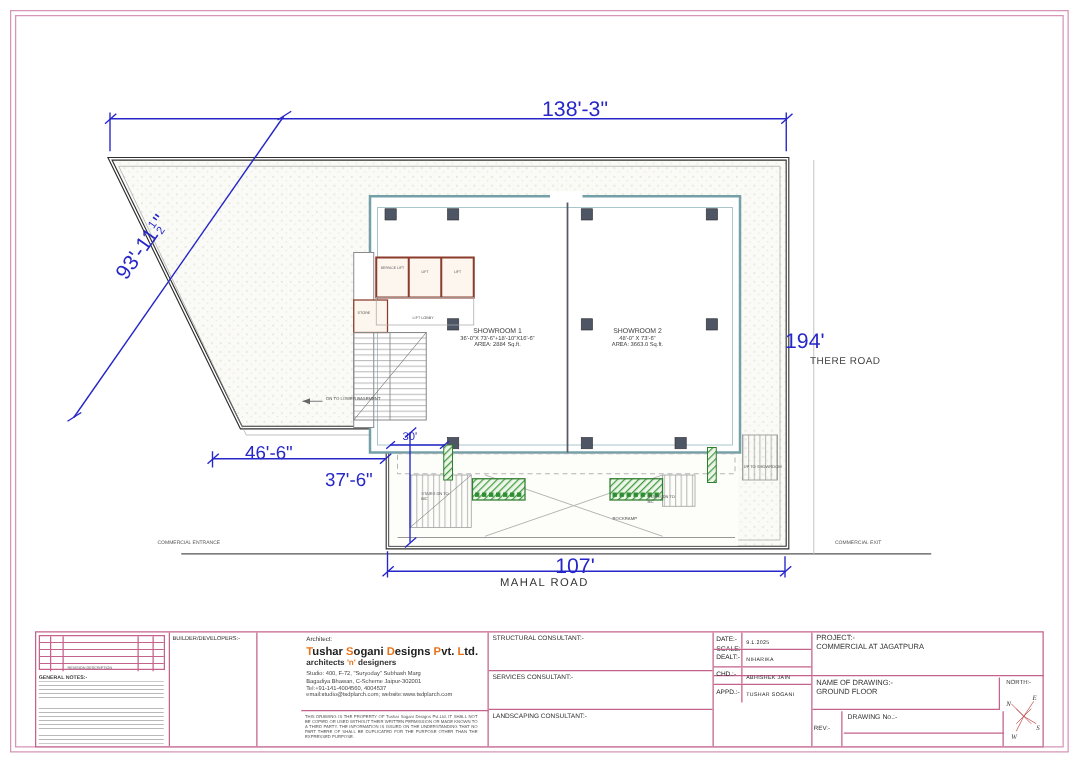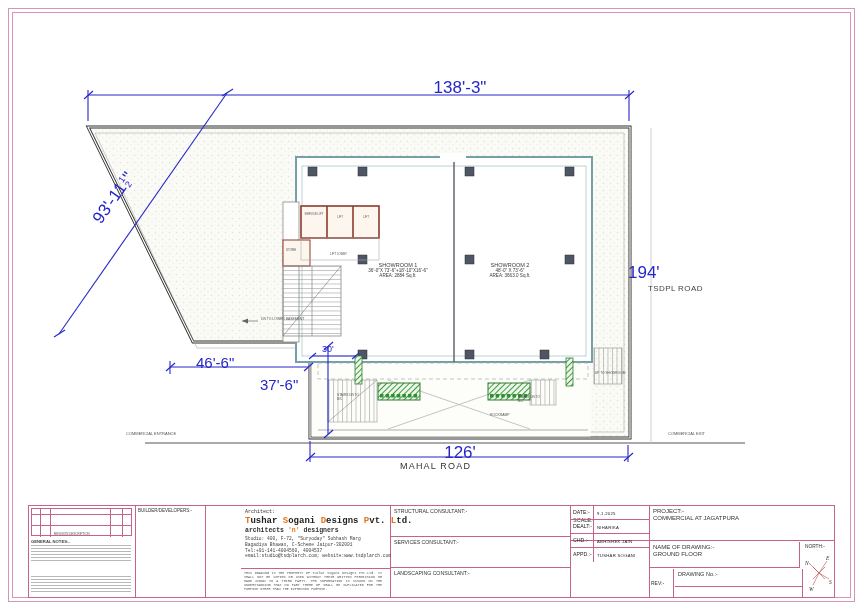--- a/index.html
+++ b/index.html
@@ -171,23 +171,23 @@
   <div class="dim" style="left:97px;top:212px;transform:rotate(-55deg);transform-origin:left center;font-size:17px;display:flex;align-items:center;">
     <span>93'-11</span>
     <span class="frac">
       <span>1</span>
       <span>2</span>
     </span>
     <span>"</span>
   </div>
 
   <div class="dim" style="left:628px;top:263px;font-size:17px;">194'</div>
-  <div class="plabel" style="left:648px;top:284px;font-size:8px;color:#444;letter-spacing:0.4px;">TSDPL ROAD</div>
-
-  <div class="dim" style="left:415px;top:443px;width:90px;text-align:center;font-size:17px;">126'</div>
+  <div class="plabel" style="left:648px;top:284px;font-size:8px;color:#444;letter-spacing:0.4px;">THERE ROAD</div>
+
+  <div class="dim" style="left:415px;top:443px;width:90px;text-align:center;font-size:17px;">107'</div>
   <div class="plabel" style="left:400px;top:461px;width:120px;font-size:9px;letter-spacing:1.2px;color:#333;">MAHAL ROAD</div>
 
   <div class="dim" style="left:196px;top:354px;font-size:15px;">46'-6"</div>
   <div class="dim" style="left:260px;top:376px;font-size:15px;">37'-6"</div>
   <div class="dim" style="left:322px;top:344px;font-size:9px;">30'</div>
 
   <div class="plabel" style="left:126px;top:431px;font-size:4px;color:#555;">COMMERCIAL ENTRANCE</div>
   <div class="plabel" style="left:668px;top:431px;font-size:4px;color:#555;">COMMERCIAL EXIT</div>
 
   <div class="plabel" style="left:328px;top:262px;width:140px;text-align:center;">
@@ -225,21 +225,21 @@
       </div>
       <div class="cell" style="left:2px;top:33px;font-size:4.2px;font-weight:bold;color:#444;">GENERAL NOTES:-</div>
       <div class="cell noteslines" style="left:2px;top:39px;width:100px;height:50px;"></div>
     </div>
 
     <div class="cell" style="left:107px;top:0;width:70px;height:91px;border-right:1px solid #c4638c;padding:2px;">
       <div style="font-size:4.5px;color:#333;">BUILDER/DEVELOPERS:-</div>
     </div>
 
 
-    <div class="cell" style="left:212px;top:0;width:150px;height:91px;border-right:1px solid #c4638c;font-family:Liberation Mono, monospace;">
+    <div class="cell" style="left:212px;top:0;width:150px;height:91px;border-right:1px solid #c4638c;">
       <div style="padding:3px 4px;">
         <div style="font-size:5px;color:#333;">Architect:</div>
         <div class="arch-name">
           <span class="ac">T</span><span>ushar </span><span class="ac">S</span><span>ogani </span><span class="ac">D</span><span>esigns </span><span class="ac">P</span><span>vt. </span><span class="ac">L</span><span>td.</span>
         </div>
         <div class="tagline">
           <span>architects </span><span class="ac">'n'</span><span> designers</span>
         </div>
         <div class="addr">Studio: 400, F-72, "Suryoday" Subhash Marg</div>
         <div class="addr">Bagadiya Bhawan, C-Scheme Jaipur-302001</div>

